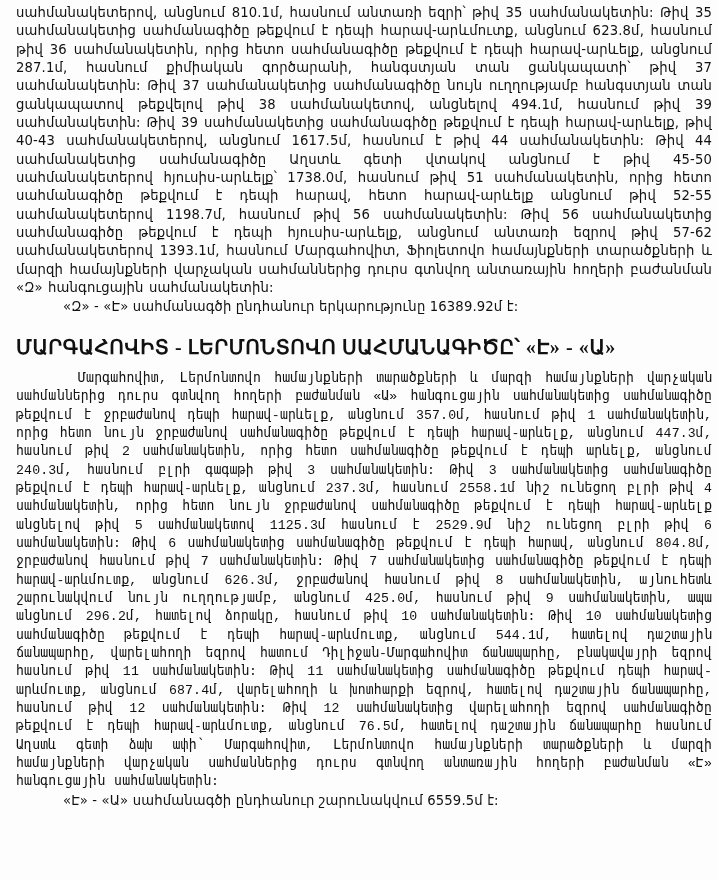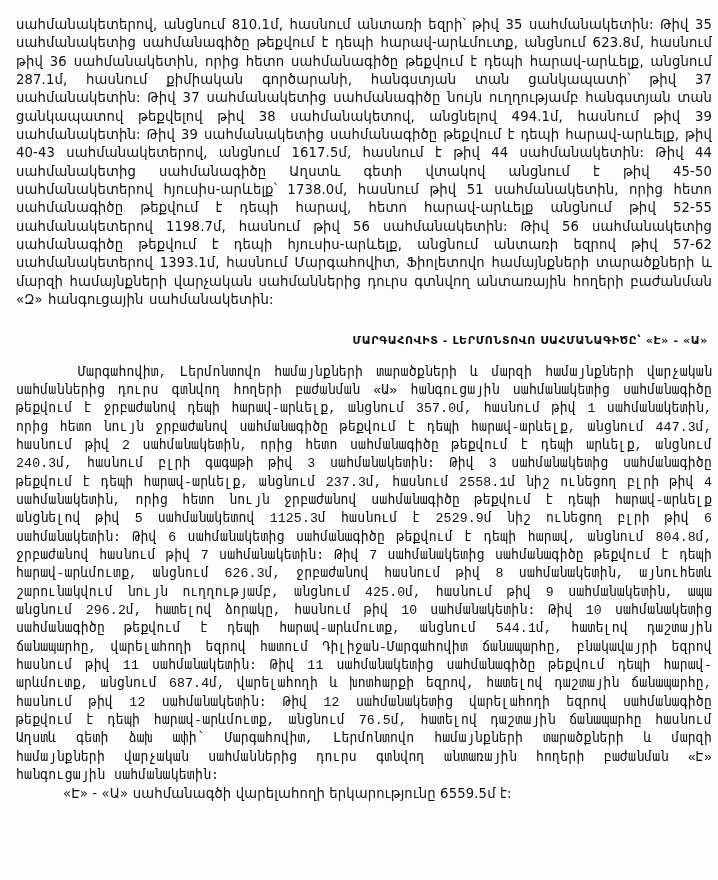--- a/index.html
+++ b/index.html
@@ -11,21 +11,21 @@
     width: 718px;
     height: 880px;
     overflow: hidden;
     font-family: "DejaVu Sans", "Liberation Sans", sans-serif;
     color: #111111;
   }
   .page {
     box-sizing: border-box;
     width: 718px;
     height: 670px;
-    padding: 16px 6px 0 16px;
+    padding: 4px 6px 0 16px;
   }
   .para {
     margin: 0;
     font-size: 13.2px;
     line-height: 18.35px;
     text-align: justify;
     letter-spacing: 0.15px;
     word-spacing: 1px;
   }
   .indent {
@@ -34,39 +34,41 @@
   }
   .total {
     margin: 0;
     font-size: 13.2px;
     line-height: 18.35px;
     padding-left: 47px;
     letter-spacing: 0.15px;
   }
   .heading {
     margin: 0;
-    text-align: right;
-    font-size: 11px;
+    text-align: left;
+    font-size: 20px;
     letter-spacing: 0.6px;
     line-height: 18px;
     padding-top: 22px;
     padding-bottom: 14px;
     padding-right: 4px;
+    font-family: Liberation Serif, serif;
   }
   .section-one { margin-top: 0; }
   .section-two { margin-top: 0; }
 </style>
 </head>
 <body>
 
 <div class="page">
 
   <section class="section-one">
     <p class="para">սահմանակետերով, անցնում 810.1մ, հասնում անտառի եզրի՝ թիվ 35 սահմանակետին: Թիվ 35 սահմանակետից սահմանագիծը թեքվում է դեպի հարավ-արևմուտք, անցնում 623.8մ, հասնում թիվ 36 սահմանակետին, որից հետո սահմանագիծը թեքվում է դեպի հարավ-արևելք, անցնում 287.1մ, հասնում քիմիական գործարանի, հանգստյան տան ցանկապատի՝ թիվ 37 սահմանակետին: Թիվ 37 սահմանակետից սահմանագիծը նույն ուղղությամբ հանգստյան տան ցանկապատով թեքվելով թիվ 38 սահմանակետով, անցնելով 494.1մ, հասնում թիվ 39 սահմանակետին: Թիվ 39 սահմանակետից սահմանագիծը թեքվում է դեպի հարավ-արևելք, թիվ 40-43 սահմանակետերով, անցնում 1617.5մ, հասնում է թիվ 44 սահմանակետին: Թիվ 44 սահմանակետից սահմանագիծը Աղստև գետի վտակով անցնում է թիվ 45-50 սահմանակետերով հյուսիս-արևելք՝ 1738.0մ, հասնում թիվ 51 սահմանակետին, որից հետո սահմանագիծը թեքվում է դեպի հարավ, հետո հարավ-արևելք անցնում թիվ 52-55 սահմանակետերով 1198.7մ, հասնում թիվ 56 սահմանակետին: Թիվ 56 սահմանակետից սահմանագիծը թեքվում է դեպի հյուսիս-արևելք, անցնում անտառի եզրով թիվ 57-62 սահմանակետերով 1393.1մ, հասնում Մարգահովիտ, Ֆիոլետովո համայնքների տարածքների և մարզի համայնքների վարչական սահմաններից դուրս գտնվող անտառային հողերի բաժանման «Զ» հանգուցային սահմանակետին:</p>
+    <p class="total">«Զ» - «Է» սահմանագծի ընդհանուր երկարությունը 16389.92մ է:</p>
   </section>
 
   <section class="section-two">
     <h2 class="heading">ՄԱՐԳԱՀՈՎԻՏ - ԼԵՐՄՈՆՏՈՎՈ ՍԱՀՄԱՆԱԳԻԾԸ՝ «Է» - «Ա»</h2>
     <p class="para indent">Մարգահովիտ, Լերմոնտովո համայնքների տարածքների և մարզի համայնքների վարչական սահմաններից դուրս գտնվող հողերի բաժանման «Ա» հանգուցային սահմանակետից սահմանագիծը թեքվում է ջրբաժանով դեպի հարավ-արևելք, անցնում 357.0մ, հասնում թիվ 1 սահմանակետին, որից հետո նույն ջրբաժանով սահմանագիծը թեքվում է դեպի հարավ-արևելք, անցնում 447.3մ, հասնում թիվ 2 սահմանակետին, որից հետո սահմանագիծը թեքվում է դեպի արևելք, անցնում 240.3մ, հասնում բլրի գագաթի թիվ 3 սահմանակետին: Թիվ 3 սահմանակետից սահմանագիծը թեքվում է դեպի հարավ-արևելք, անցնում 237.3մ, հասնում 2558.1մ նիշ ունեցող բլրի թիվ 4 սահմանակետին, որից հետո նույն ջրբաժանով սահմանագիծը թեքվում է դեպի հարավ-արևելք անցնելով թիվ 5 սահմանակետով 1125.3մ հասնում է 2529.9մ նիշ ունեցող բլրի թիվ 6 սահմանակետին: Թիվ 6 սահմանակետից սահմանագիծը թեքվում է դեպի հարավ, անցնում 804.8մ, ջրբաժանով հասնում թիվ 7 սահմանակետին: Թիվ 7 սահմանակետից սահմանագիծը թեքվում է դեպի հարավ-արևմուտք, անցնում 626.3մ, ջրբաժանով հասնում թիվ 8 սահմանակետին, այնուհետև շարունակվում նույն ուղղությամբ, անցնում 425.0մ, հասնում թիվ 9 սահմանակետին, ապա անցնում 296.2մ, հատելով ձորակը, հասնում թիվ 10 սահմանակետին: Թիվ 10 սահմանակետից սահմանագիծը թեքվում է դեպի հարավ-արևմուտք, անցնում 544.1մ, հատելով դաշտային ճանապարհը, վարելահողի եզրով հատում Դիլիջան-Մարգահովիտ ճանապարհը, բնակավայրի եզրով հասնում թիվ 11 սահմանակետին: Թիվ 11 սահմանակետից սահմանագիծը թեքվում դեպի հարավ-արևմուտք, անցնում 687.4մ, վարելահողի և խոտհարքի եզրով, հատելով դաշտային ճանապարհը, հասնում թիվ 12 սահմանակետին: Թիվ 12 սահմանակետից վարելահողի եզրով սահմանագիծը թեքվում է դեպի հարավ-արևմուտք, անցնում 76.5մ, հատելով դաշտային ճանապարհը հասնում Աղստև գետի ձախ ափի՝ Մարգահովիտ, Լերմոնտովո համայնքների տարածքների և մարզի համայնքների վարչական սահմաններից դուրս գտնվող անտառային հողերի բաժանման «Է» հանգուցային սահմանակետին:</p>
-    <p class="total">«Է» - «Ա» սահմանագծի վարելահողի երկարությունը 6559.5մ է:</p>
+    <p class="total">«Է» - «Ա» սահմանագծի ընդհանուր շարունակվում 6559.5մ է:</p>
   </section>
 
 </div>
 
 </body></html>

